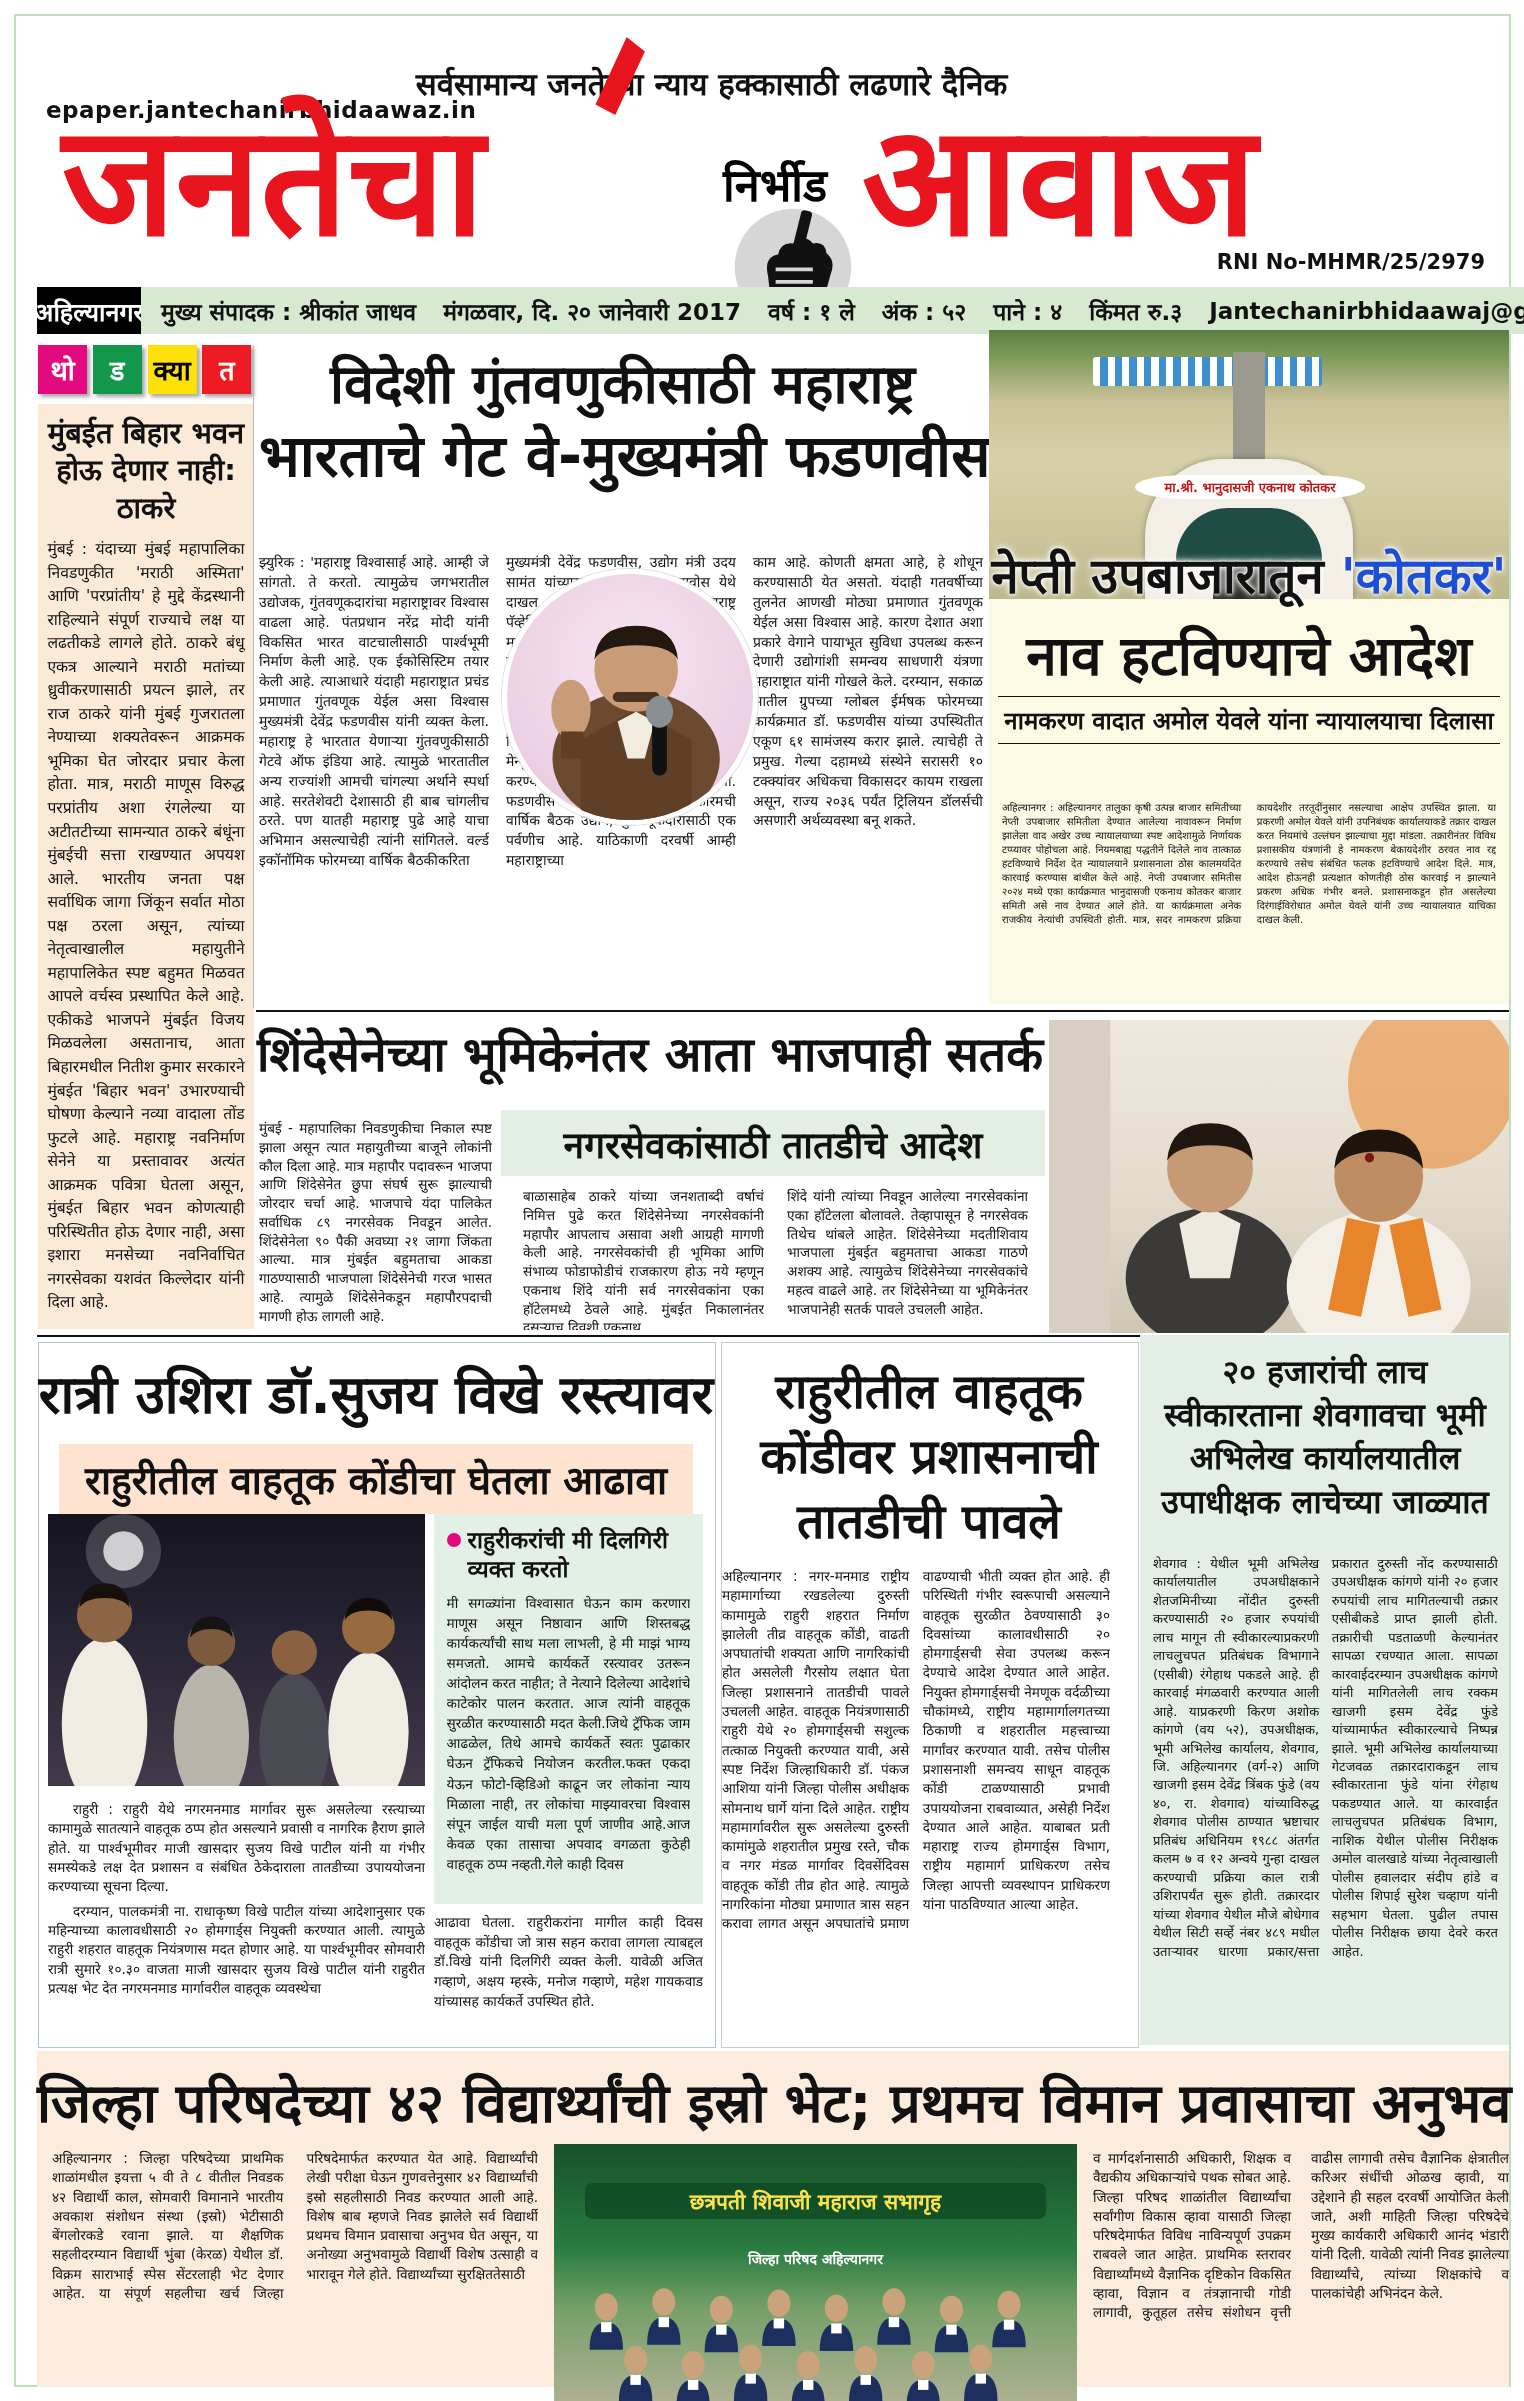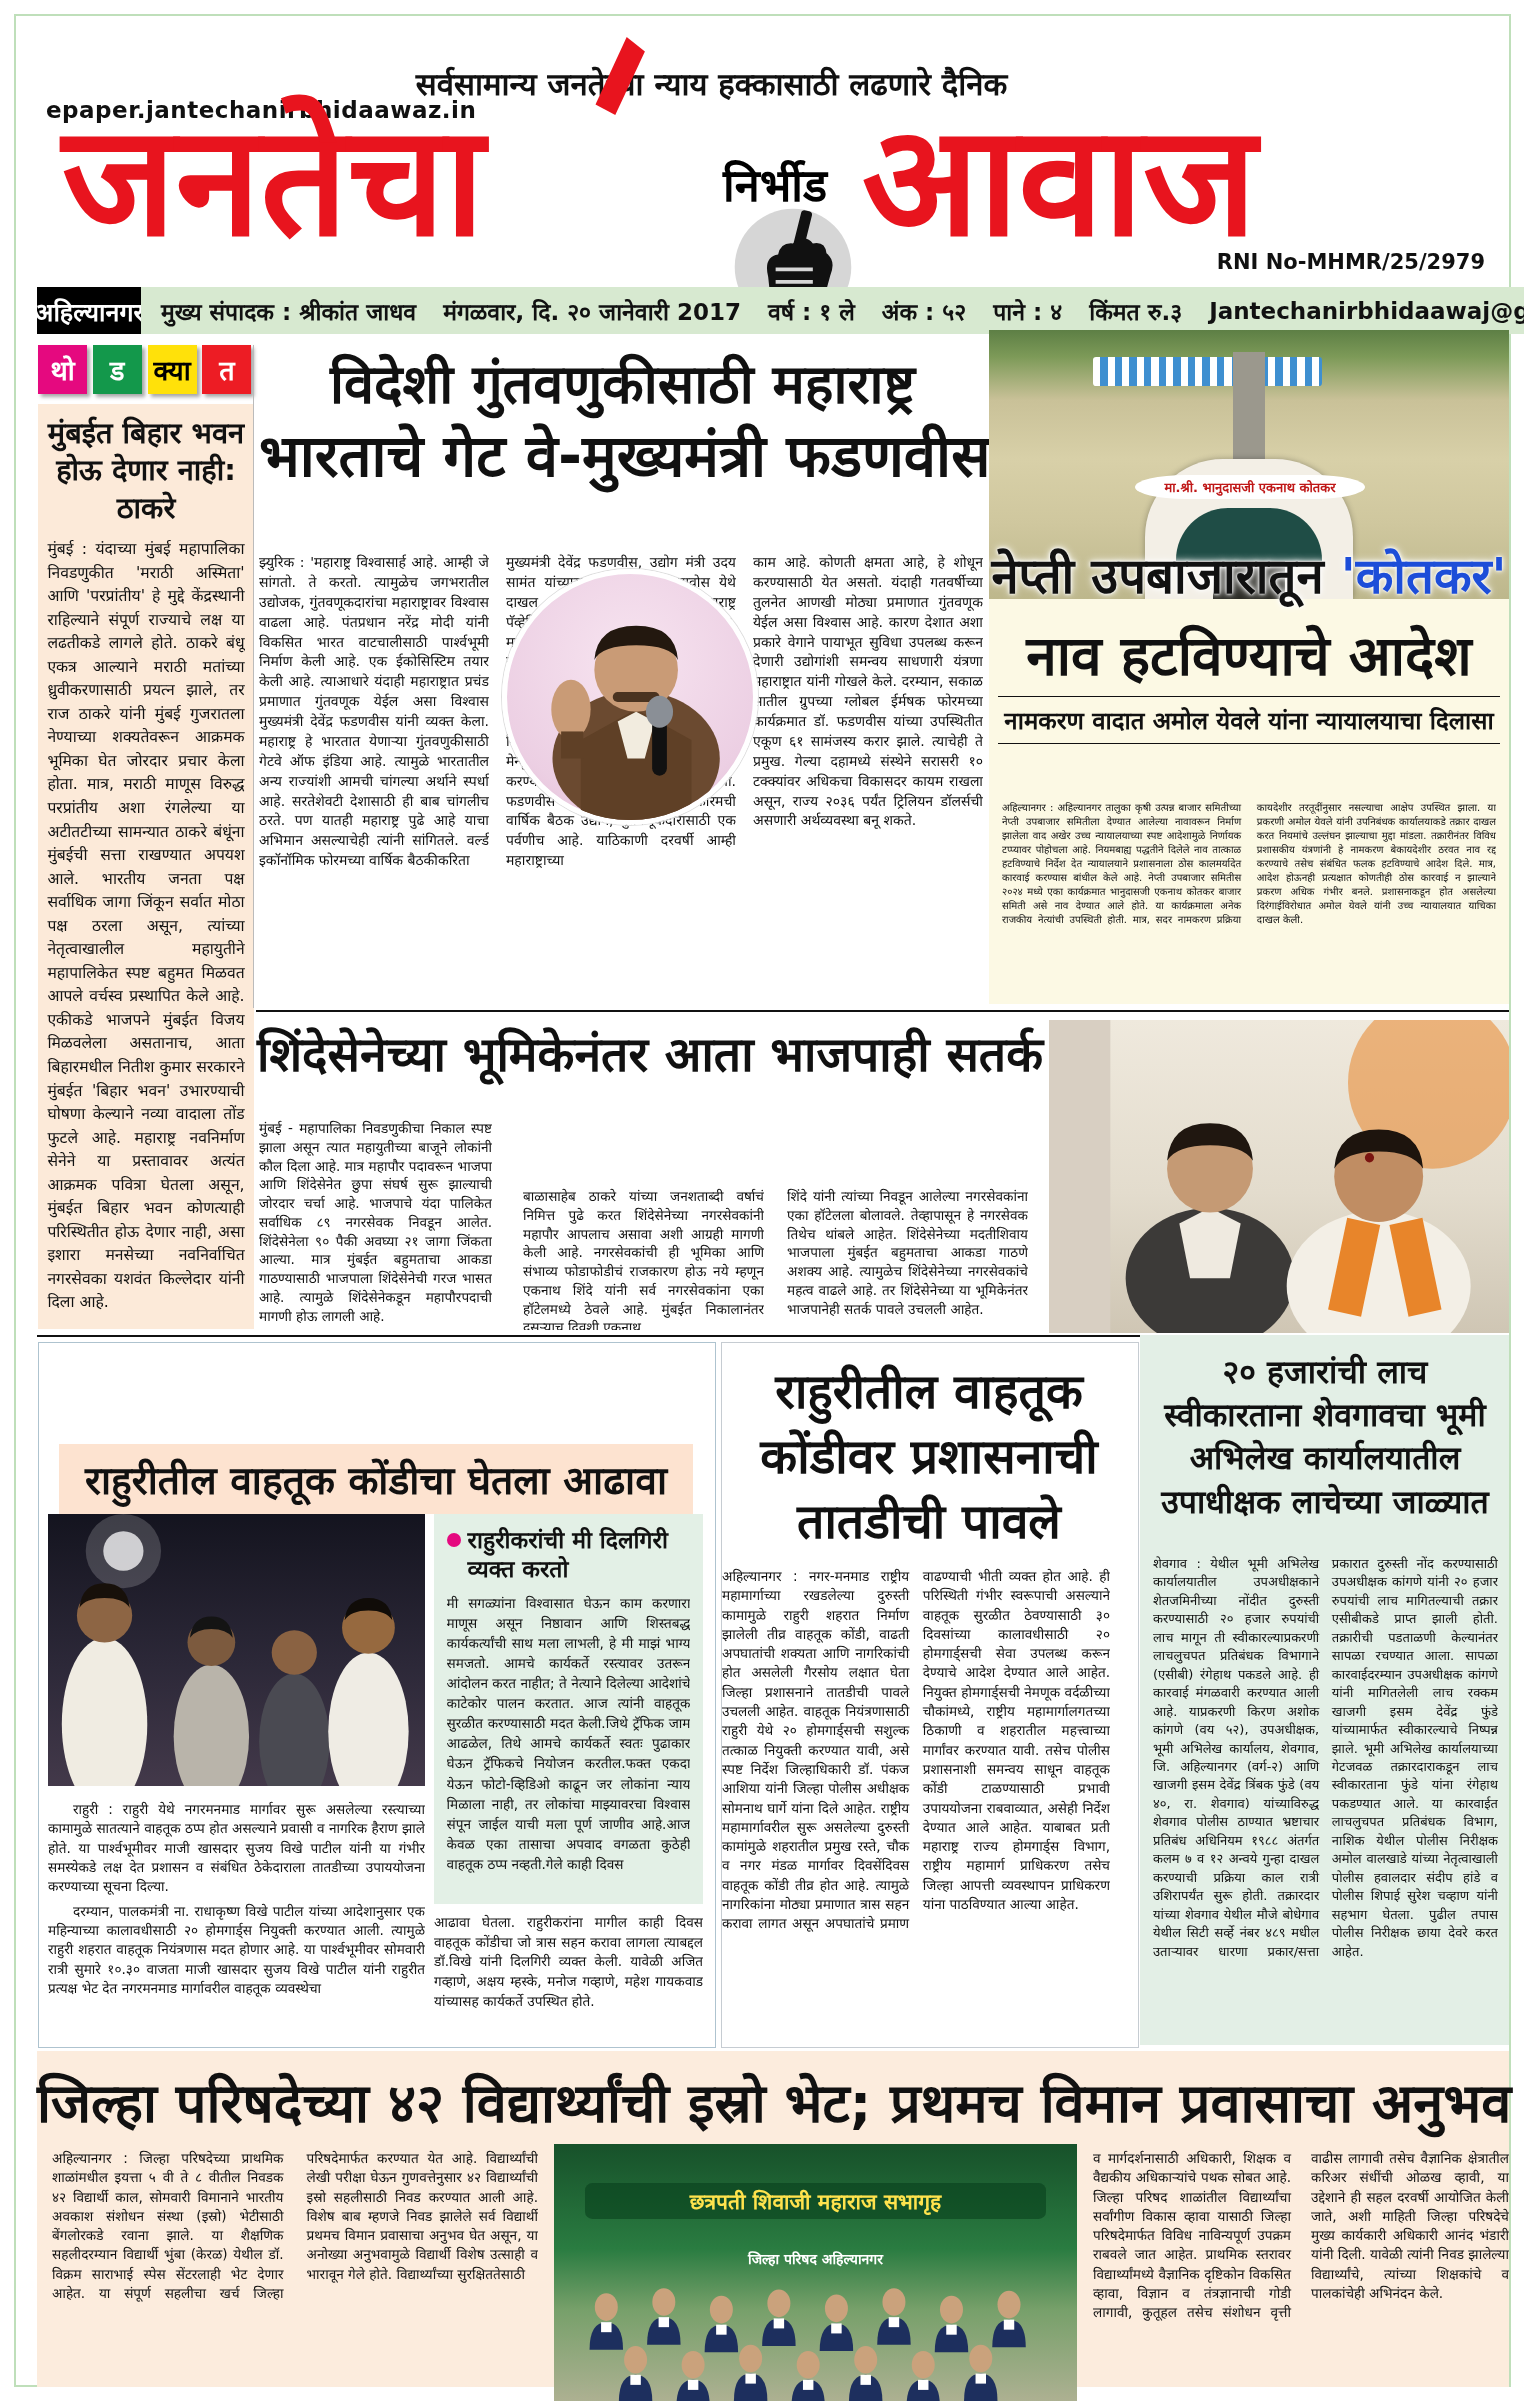--- a/index.html
+++ b/index.html
@@ -225,26 +225,28 @@
       <circle cx="105" cy="95" r="28" fill="#c59a74"></circle>
       <path d="M77 90 q2 -24 28 -24 q26 0 28 24 q-6 -10 -28 -10 q-22 0 -28 10z" fill="#201710"></path>
       <ellipse cx="215" cy="170" rx="60" ry="48" fill="#f3efe6"></ellipse>
       <rect x="188" y="128" width="22" height="60" fill="#e8852a" transform="rotate(12 199 158)"></rect>
       <rect x="228" y="128" width="22" height="60" fill="#e8852a" transform="rotate(-12 239 158)"></rect>
       <circle cx="215" cy="100" r="29" fill="#c08d63"></circle>
       <path d="M186 95 q2 -25 29 -25 q27 0 29 25 q-7 -11 -29 -11 q-22 0 -29 11z" fill="#1d140d"></path>
       <circle cx="209" cy="88" r="3" fill="#7a1410"></circle>
     </svg>
   </div>
+  <div class="abs fit" id="sh-sub">नगरसेवकांसाठी तातडीचे आदेश</div>
   <div class="abs jst hid sh-col" id="sh-c1">मुंबई - महापालिका निवडणुकीचा निकाल स्पष्ट झाला असून त्यात महायुतीच्या बाजूने लोकांनी कौल दिला आहे. मात्र महापौर पदावरून भाजपा आणि शिंदेसेनेत छुपा संघर्ष सुरू झाल्याची जोरदार चर्चा आहे. भाजपाचे यंदा पालिकेत सर्वाधिक ८९ नगरसेवक निवडून आलेत. शिंदेसेनेला ९० पैकी अवघ्या २१ जागा जिंकता आल्या. मात्र मुंबईत बहुमताचा आकडा गाठण्यासाठी भाजपाला शिंदेसेनेची गरज भासत आहे. त्यामुळे शिंदेसेनेकडून महापौरपदाची मागणी होऊ लागली आहे.</div>
   <div class="abs jst hid sh-col" id="sh-c2">बाळासाहेब ठाकरे यांच्या जनशताब्दी वर्षाचं निमित्त पुढे करत शिंदेसेनेच्या नगरसेवकांनी महापौर आपलाच असावा अशी आग्रही मागणी केली आहे. नगरसेवकांची ही भूमिका आणि संभाव्य फोडाफोडीचं राजकारण होऊ नये म्हणून एकनाथ शिंदे यांनी सर्व नगरसेवकांना एका हॉटेलमध्ये ठेवले आहे. मुंबईत निकालानंतर दुसऱ्याच दिवशी एकनाथ</div>
   <div class="abs jst hid sh-col" id="sh-c3">शिंदे यांनी त्यांच्या निवडून आलेल्या नगरसेवकांना एका हॉटेलला बोलावले. तेव्हापासून हे नगरसेवक तिथेच थांबले आहेत. शिंदेसेनेच्या मदतीशिवाय भाजपाला मुंबईत बहुमताचा आकडा गाठणे अशक्य आहे. त्यामुळेच शिंदेसेनेच्या नगरसेवकांचे महत्व वाढले आहे. तर शिंदेसेनेच्या या भूमिकेनंतर भाजपानेही सतर्क पावले उचलली आहेत.</div>
   <div class="abs hline" id="hl2"></div>
 
   <div class="abs" id="su-box"></div>
+  <div class="abs ctr fit" id="su-head" style="font-size: 53px;">रात्री उशिरा डॉ.सुजय विखे रस्त्यावर</div>
   <div class="abs ctr fit" id="su-sub">राहुरीतील वाहतूक कोंडीचा घेतला आढावा</div>
   <div class="abs" id="su-photo">
     <svg viewBox="0 0 300 220" width="100%" height="100%" preserveAspectRatio="none">
       <circle cx="60" cy="30" r="16" fill="#fff" opacity=".75"></circle>
       <circle cx="60" cy="30" r="30" fill="#fff" opacity=".18"></circle>
       <ellipse cx="45" cy="170" rx="34" ry="70" fill="#f0ece2"></ellipse>
       <circle cx="45" cy="82" r="22" fill="#8d6544"></circle>
       <path d="M25 76 q2 -20 20 -20 q18 0 20 20 q-5 -8 -20 -8 q-15 0 -20 8z" fill="#17100a"></path>
       <ellipse cx="130" cy="180" rx="30" ry="58" fill="#b9b4aa"></ellipse>
       <circle cx="130" cy="104" r="19" fill="#7c5a3e"></circle>

